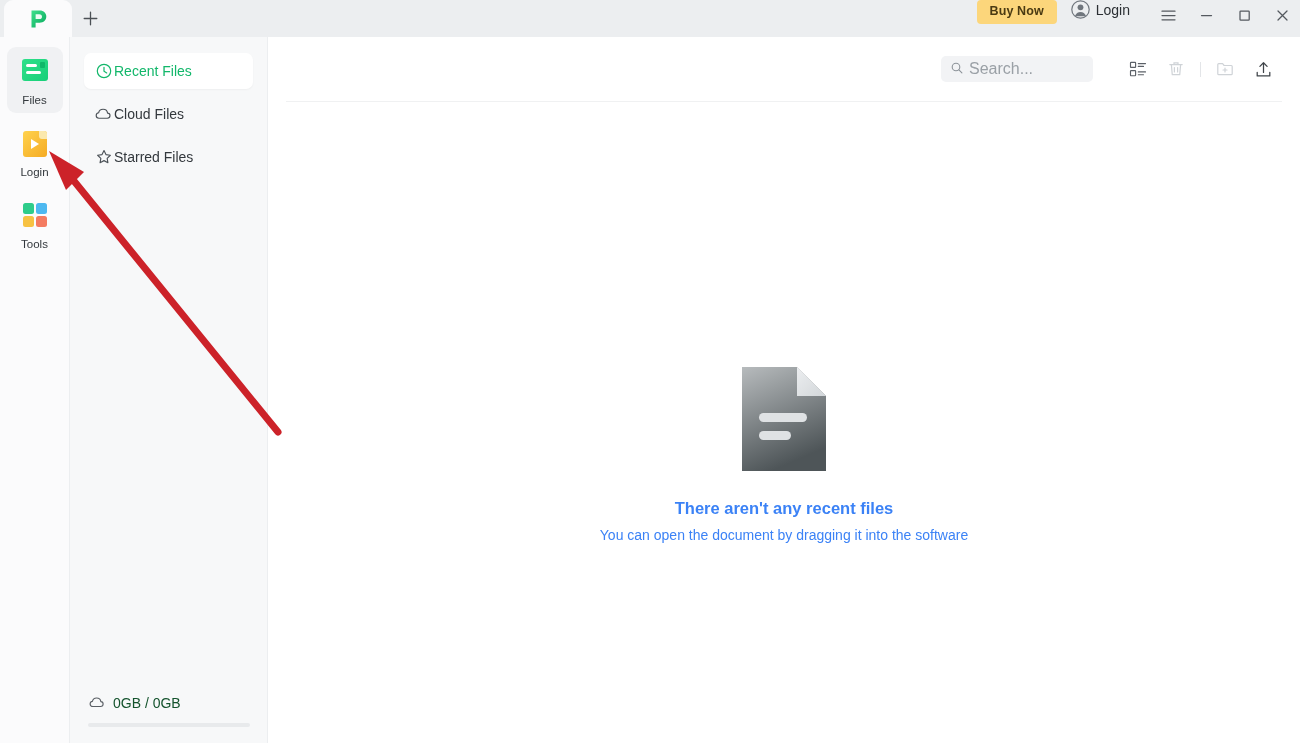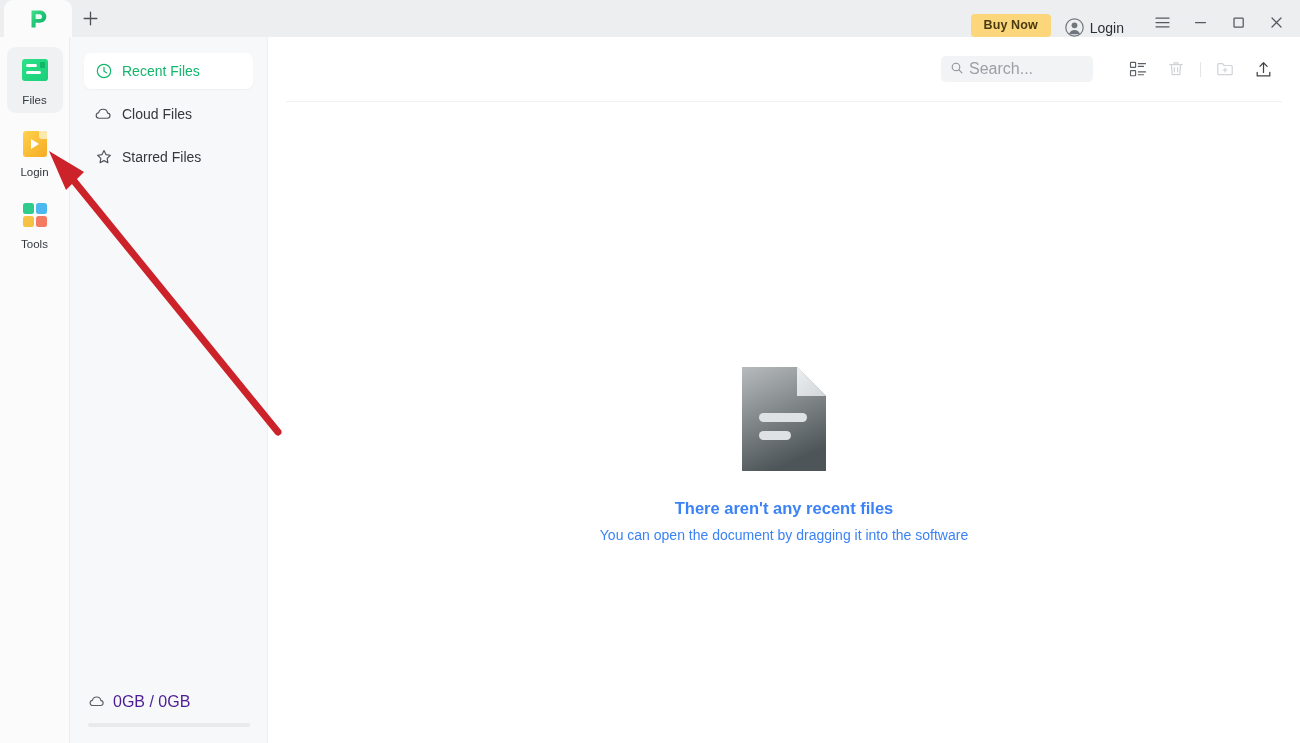--- a/index.html
+++ b/index.html
@@ -23,22 +23,22 @@
     display:flex; align-items:center; justify-content:center;
     margin-left:4px;
   }
   .logo-mark { width:24px; height:24px; position:relative; }
   .new-tab-btn {
     width:36px; height:37px; display:flex; align-items:center; justify-content:center;
     color:#5a5f66;
   }
   .new-tab-btn svg { display:block; }
   .titlebar-right {
-    margin-left:auto; display:flex; align-items:flex-end; height:37px;
-    padding-right:6px; gap:2px;
+    margin-left:auto; display:flex; align-items:flex-start; height:37px;
+    padding-right:0; gap:2px;
   }
   .buy-now {
     background:#fcd67b;
     color:#4a3a12;
     font-size:12.5px; font-weight:bold;
     padding:5px 13px 6px; border-radius:4px;
     margin-right:12px; line-height:1;
     letter-spacing:0.1px;
   }
   .login-wrap {
@@ -106,33 +106,33 @@
   .ic-tools span { border-radius:2.5px; display:block; }
 
   
   .sidenav {
     position:absolute; top:37px; left:70px; width:198px; height:706px;
     background:#f7f8f9; border-right:1px solid #eceef0;
     padding-top:16px;
   }
   .nav-item {
     height:36px; margin:0 14px 7px; padding:0 11px;
-    display:flex; align-items:center; gap:10px;
+    display:flex; align-items:center; gap:2px;
     border-radius:7px; font-size:14px; color:#33383d;
   }
   .nav-item.active { background:#ffffff; color:#12b76a; font-weight:normal;
     box-shadow:0 1px 2px rgba(0,0,0,0.04); }
   .nav-ic { width:17px; height:17px; display:flex; align-items:center; justify-content:center; }
   .nav-ic svg { display:block; }
 
   .storage {
     position:absolute; left:0; bottom:16px; width:198px; padding:0 18px;
   }
   .storage-row { display:flex; align-items:center; gap:8px; margin-bottom:12px; }
-  .storage-text { font-size:16px; color:#4c1d95; }
+  .storage-text { font-size:14px; color:#14532d; }
   .storage-bar { height:4px; background:#e8eaec; border-radius:2px; width:162px; }
 
   
   .main { position:absolute; top:37px; left:268px; width:1032px; height:706px; background:#fff; }
   .toolbar {
     height:64px; display:flex; align-items:center; justify-content:flex-end;
     padding-right:18px; gap:0;
   }
   .search-box {
     width:152px; height:26px; background:#f2f3f5; border-radius:5px;

